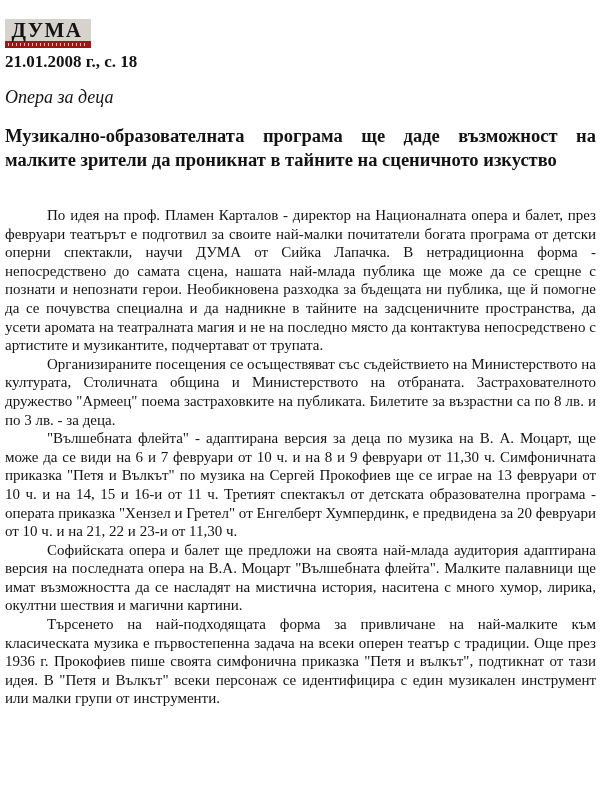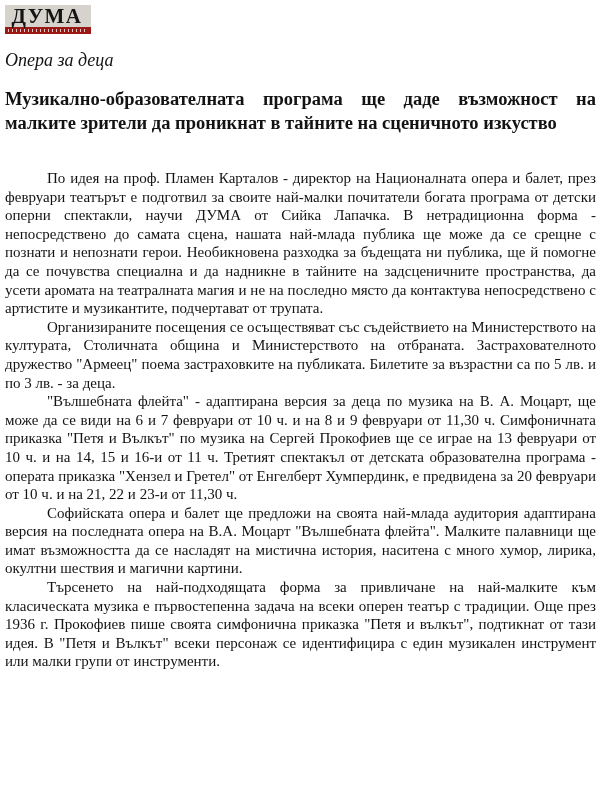--- a/index.html
+++ b/index.html
@@ -11,21 +11,21 @@
     width: 600px;
     height: 800px;
     overflow: hidden;
     font-family: "Liberation Serif", serif;
     color: #131313;
   }
   .page {
     box-sizing: border-box;
     width: 600px;
     height: 800px;
-    padding: 5px 4px 0 5px;
+    padding: 19px 4px 0 5px;
   }
   .logo-block {
     display: inline-block;
     vertical-align: top;
   }
   .logo-text {
     display: block;
     background: var(--logo-bg, #d6d3cd);
     color: #141414;
     font-weight: bold;
@@ -78,26 +78,27 @@
 </head>
 <body style="color: rgb(19, 19, 19);">
 
 <div class="page">
 
   <div class="logo-block">
     <span class="logo-text">ДУМА</span>
     <div class="logo-bar"></div>
   </div>
 
+  <div class="dateline">21.01.2008 г., с. 18</div>
 
   <div class="kicker">Опера за деца</div>
 
   <h1 class="headline">Музикално-образователната програма ще даде възможност на малките зрители да проникнат в тайните на сценичното изкуство</h1>
 
   <div class="body-text">
       <p>По идея на проф. Пламен Карталов - директор на Националната опера и балет, през февруари театърът е подготвил за своите най-малки почитатели богата програма от детски оперни спектакли, научи ДУМА от Сийка Лапачка. В нетрадиционна форма - непосредствено до самата сцена, нашата най-млада публика ще може да се срещне с познати и непознати герои. Необикновена разходка за бъдещата ни публика, ще й помогне да се почувства специална и да надникне в тайните на задсценичните пространства, да усети аромата на театралната магия и не на последно място да контактува непосредствено с артистите и музикантите, подчертават от трупата.</p>
-      <p>Организираните посещения се осъществяват със съдействието на Министерството на културата, Столичната община и Министерството на отбраната. Застрахователното дружество "Армеец" поема застраховките на публиката. Билетите за възрастни са по 5 лв. и по 3 лв. - за деца.</p>
+      <p>Организираните посещения се осъществяват със съдействието на Министерството на културата, Столичната община и Министерството на отбраната. Застрахователното дружество "Армеец" поема застраховките на публиката. Билетите за възрастни са по 8 лв. и по 3 лв. - за деца.</p>
       <p>"Вълшебната флейта" - адаптирана версия за деца по музика на В. А. Моцарт, ще може да се види на 6 и 7 февруари от 10 ч. и на 8 и 9 февруари от 11,30 ч. Симфоничната приказка "Петя и Вълкът" по музика на Сергей Прокофиев ще се играе на 13 февруари от 10 ч. и на 14, 15 и 16-и от 11 ч. Третият спектакъл от детската образователна програма - операта приказка "Хензел и Гретел" от Енгелберт Хумпердинк, е предвидена за 20 февруари от 10 ч. и на 21, 22 и 23-и от 11,30 ч.</p>
       <p>Софийската опера и балет ще предложи на своята най-млада аудитория адаптирана версия на последната опера на В.А. Моцарт "Вълшебната флейта". Малките палавници ще имат възможността да се насладят на мистична история, наситена с много хумор, лирика, окултни шествия и магични картини.</p>
       <p>Търсенето на най-подходящата форма за привличане на най-малките към класическата музика е първостепенна задача на всеки оперен театър с традиции. Още през 1936 г. Прокофиев пише своята симфонична приказка "Петя и вълкът", подтикнат от тази идея. В "Петя и Вълкът" всеки персонаж се идентифицира с един музикален инструмент или малки групи от инструменти.</p>
     </div>
 
 </div>
 
 </body></html>

